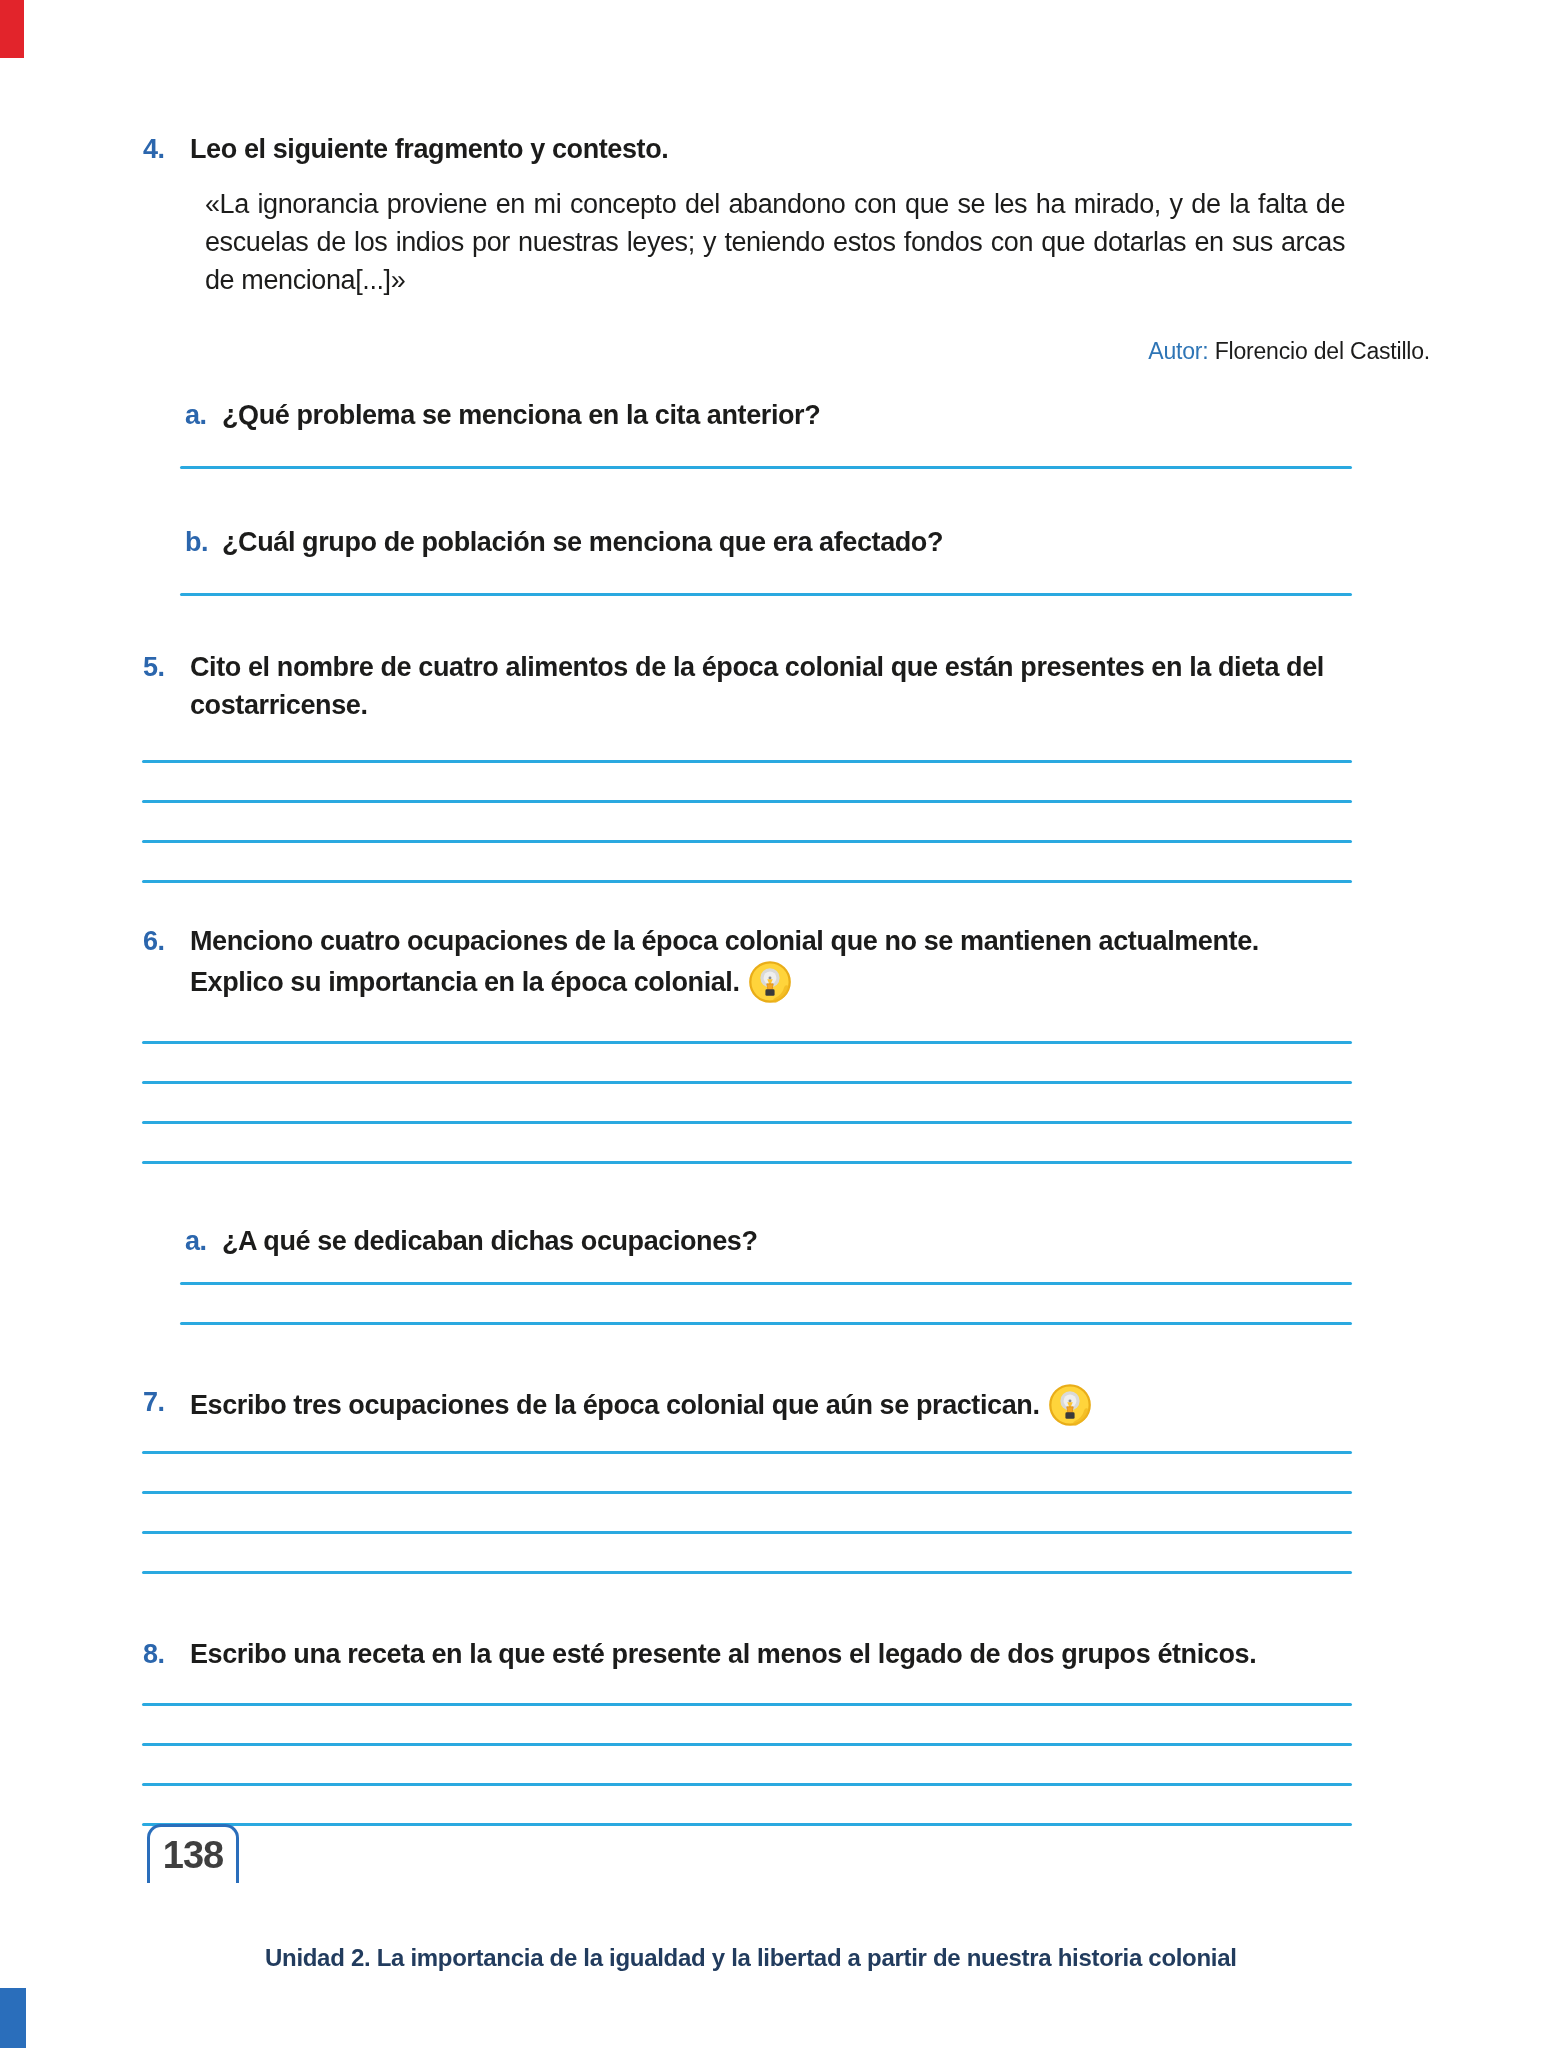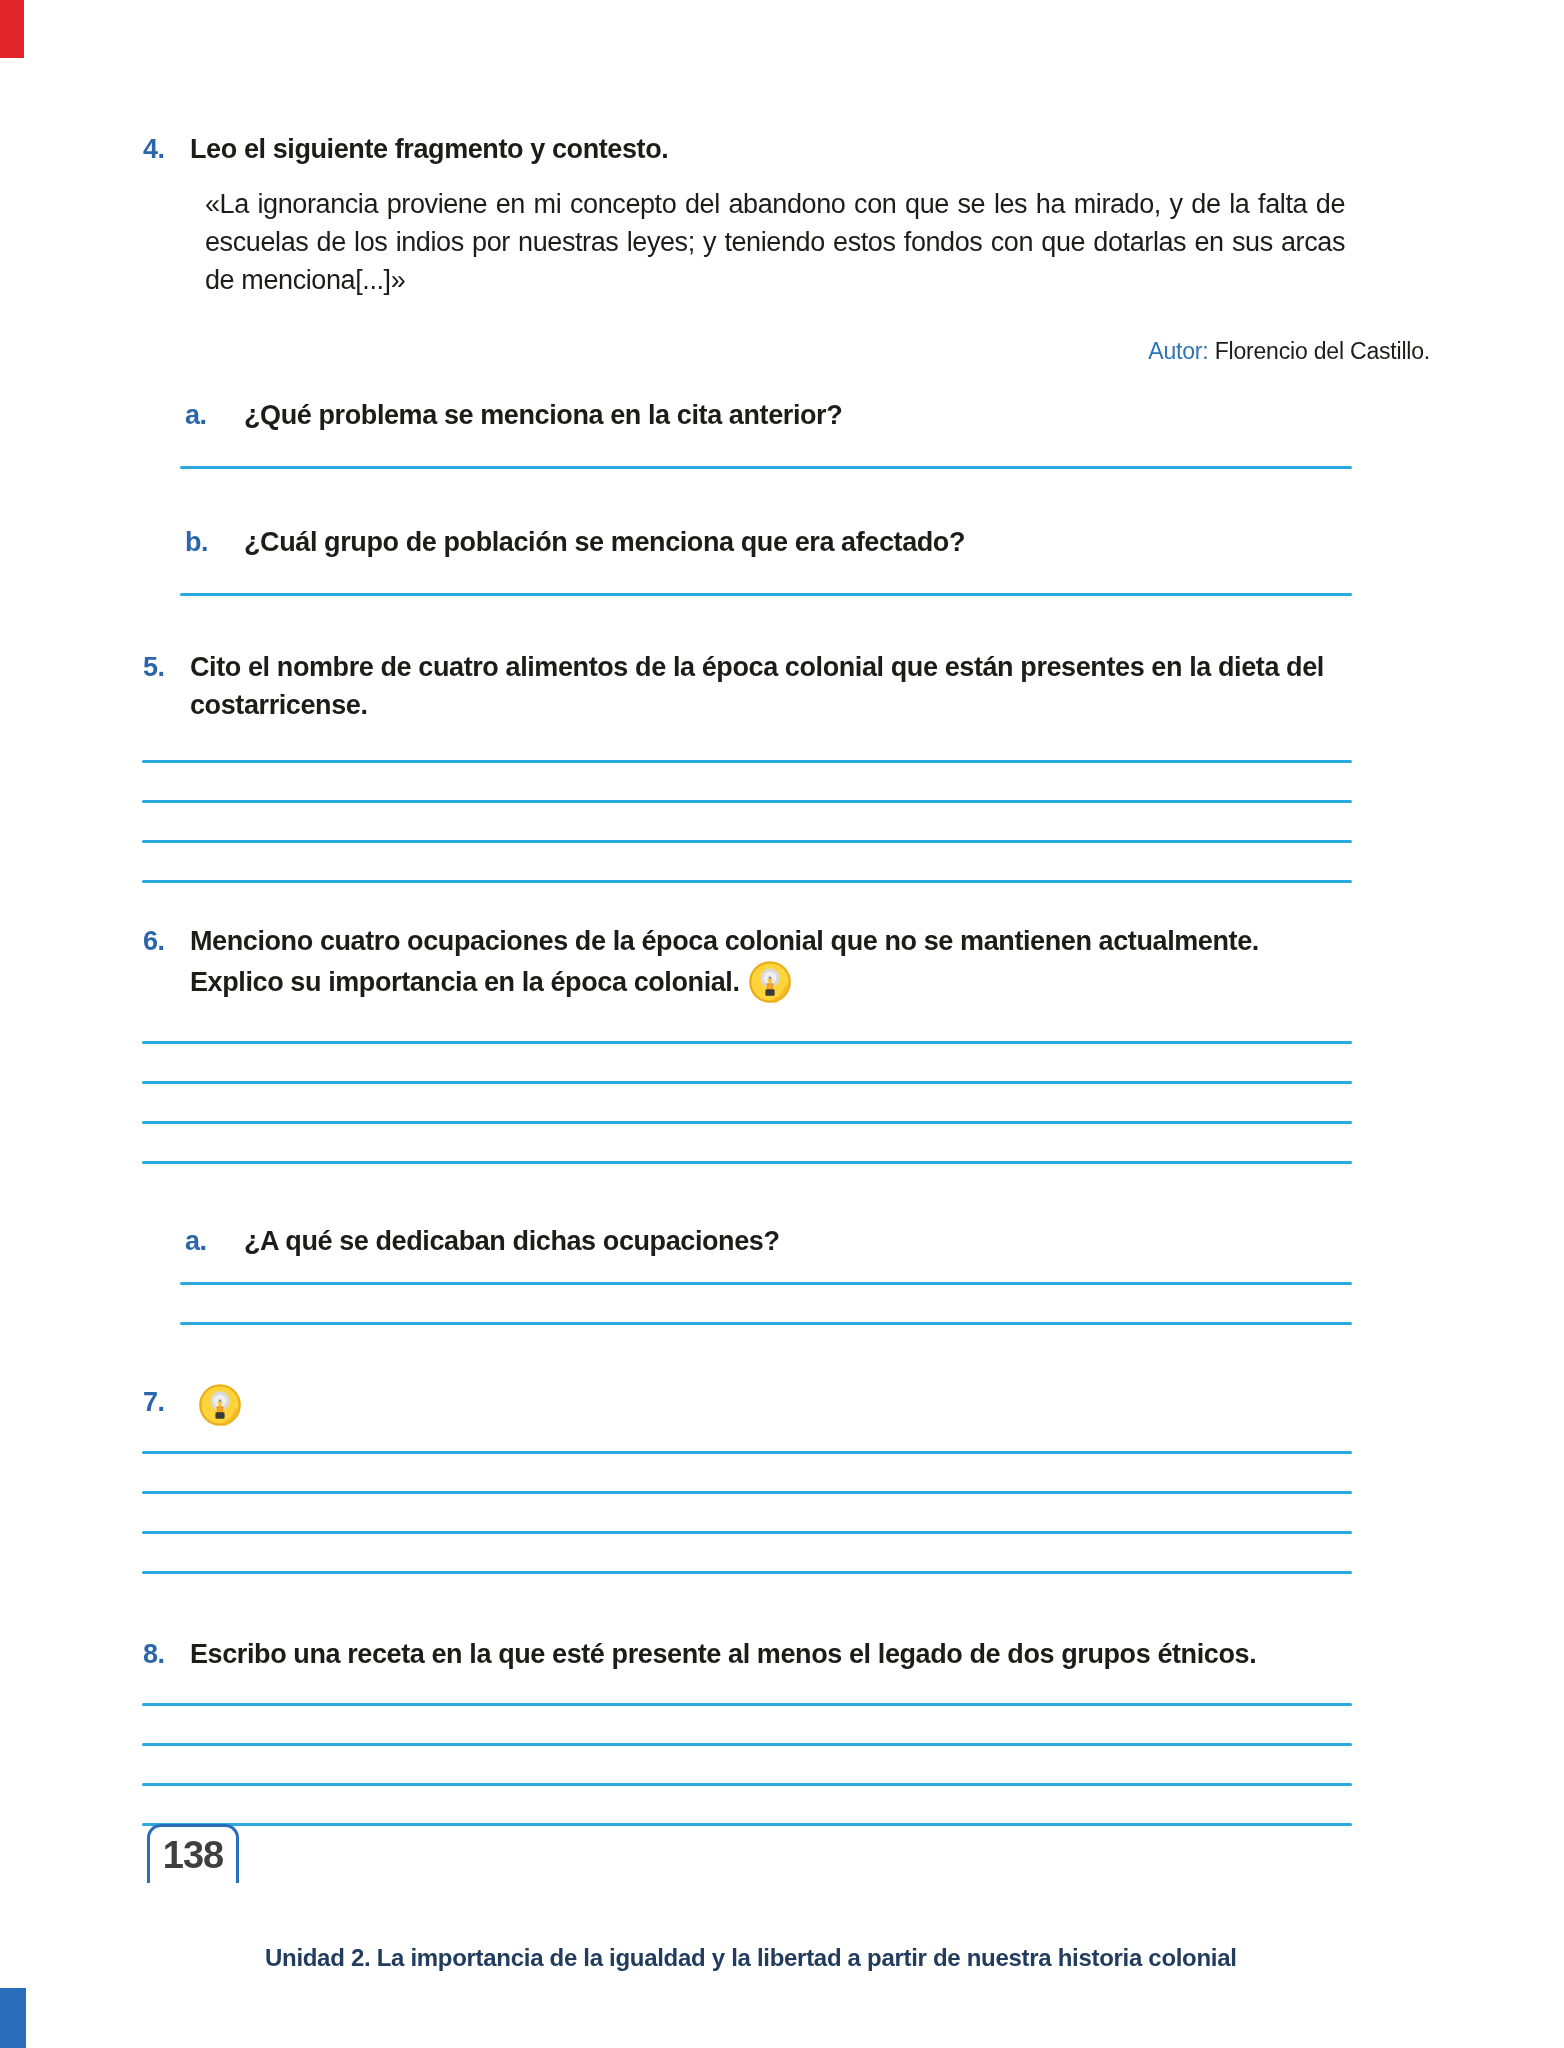--- a/index.html
+++ b/index.html
@@ -21,21 +21,21 @@
   .corner{position:absolute;}
   #corner-red{left:0;top:0;width:24px;height:58px;background:var(--corner-red);}
   #corner-blue{left:0;top:1988px;width:26px;height:60px;background:var(--corner-blue);}
 
   .q-block{position:absolute;left:143px;width:1209px;display:flex;align-items:flex-start;}
   .q-num{flex:0 0 47px;color:var(--accent-blue);font-weight:700;font-size:27px;line-height:38px;letter-spacing:-0.4px;}
   .q-text{flex:1;font-size:27px;line-height:38px;font-weight:700;letter-spacing:-0.4px;}
 
   .sub-block{position:absolute;left:185px;width:1167px;display:flex;align-items:flex-start;}
   .sub-letter{flex:0 0 37px;color:var(--accent-blue);font-weight:700;font-size:27px;line-height:38px;letter-spacing:-0.4px;}
-  .sub-text{flex:1;font-size:27px;line-height:38px;font-weight:600;letter-spacing:-0.4px;margin-left:22px;}
+  .sub-text{flex:1;font-size:27px;line-height:38px;font-weight:600;letter-spacing:-0.4px;}
 
   #quote{
     position:absolute;left:205px;top:185px;width:1140px;
     font-size:27px;line-height:38px;font-weight:400;letter-spacing:-0.4px;
     text-align:justify;
   }
   #autor-line{
     position:absolute;left:700px;right:134px;top:336px;text-align:right;
     font-size:23px;line-height:30px;letter-spacing:-0.2px;
   }
@@ -138,21 +138,21 @@
   <span class="sub-letter">a.</span>
   <span class="sub-text">¿A qué se dedicaban dichas ocupaciones?</span>
 </div>
 <div id="q6a-lines" class="answer-lines indented">
     <div class="answer-line"></div>
     <div class="answer-line"></div>
   </div>
 
 <div id="q7" class="q-block">
   <span class="q-num">7.</span>
-  <span class="q-text"><svg class="bulb" viewBox="0 0 48 48" aria-hidden="true">
+  <span class="q-text"><span>Escribo tres ocupaciones de la época colonial que aún se practican.</span><svg class="bulb" viewBox="0 0 48 48" aria-hidden="true">
         <circle cx="24" cy="24" r="21.5" fill="#FFD43B" stroke="#E9AD18" stroke-width="2.5"></circle>
         <path d="M42 30 A21.5 21.5 0 0 1 30 44" fill="none" stroke="#EFB71E" stroke-width="5" stroke-linecap="round" opacity="0.7"></path>
         <circle cx="24" cy="19.5" r="10.5" fill="#D9D9D9"></circle>
         <circle cx="24" cy="19.5" r="7" fill="#EFEFEF"></circle>
         <path d="M21 21 L27 21 L24 28 Z" fill="#FFC52F"></path>
         <circle cx="24" cy="19.5" r="1.6" fill="#8F8F8F"></circle>
         <path d="M20.5 26 L27.5 26 L26.2 33 L21.8 33 Z" fill="#F5A623" stroke="#D98A0F" stroke-width="0.8"></path>
         <rect x="19" y="32" width="10" height="7" rx="1.5" fill="#3A3A3A"></rect>
       </svg></span>
 </div>

